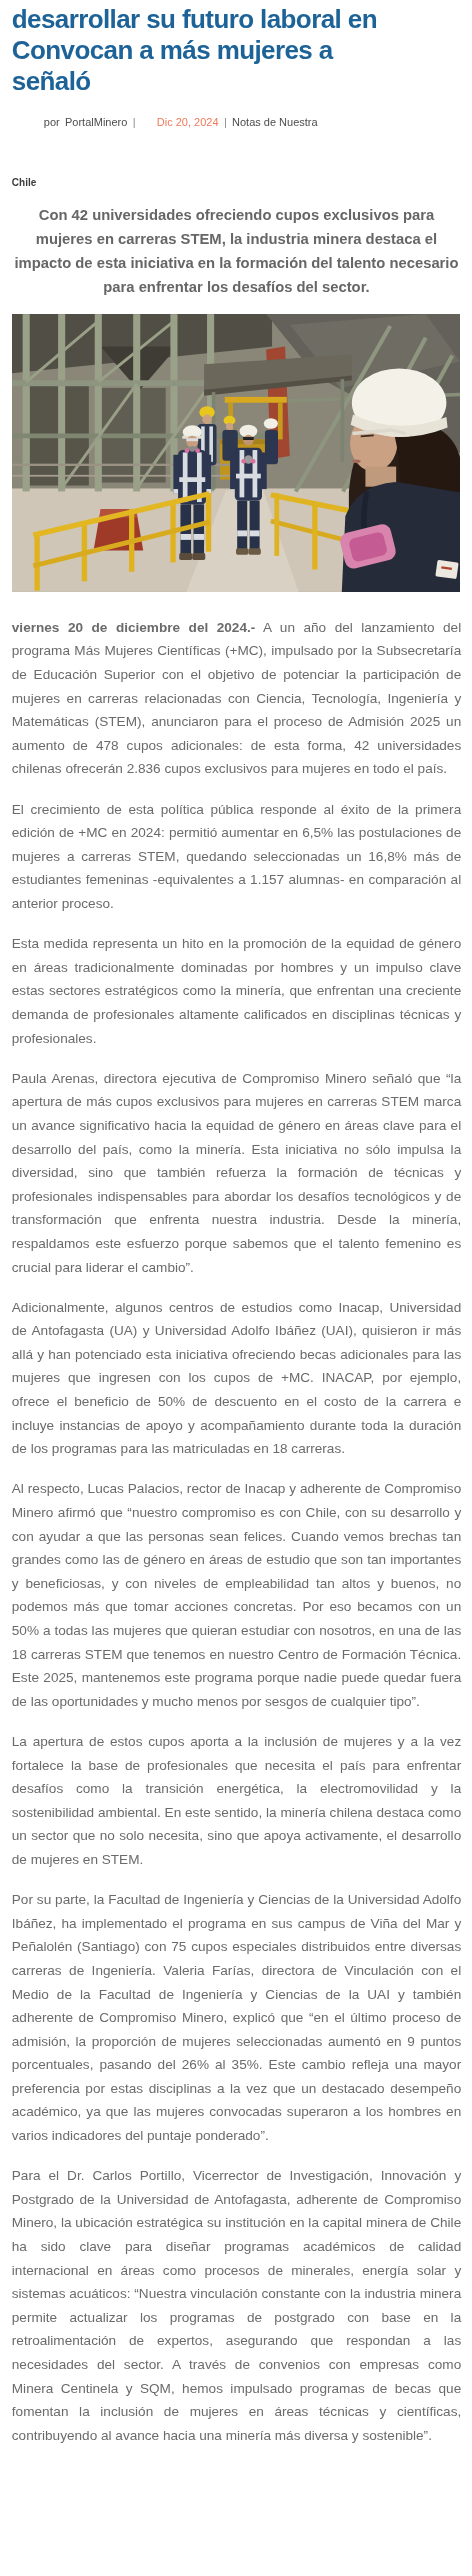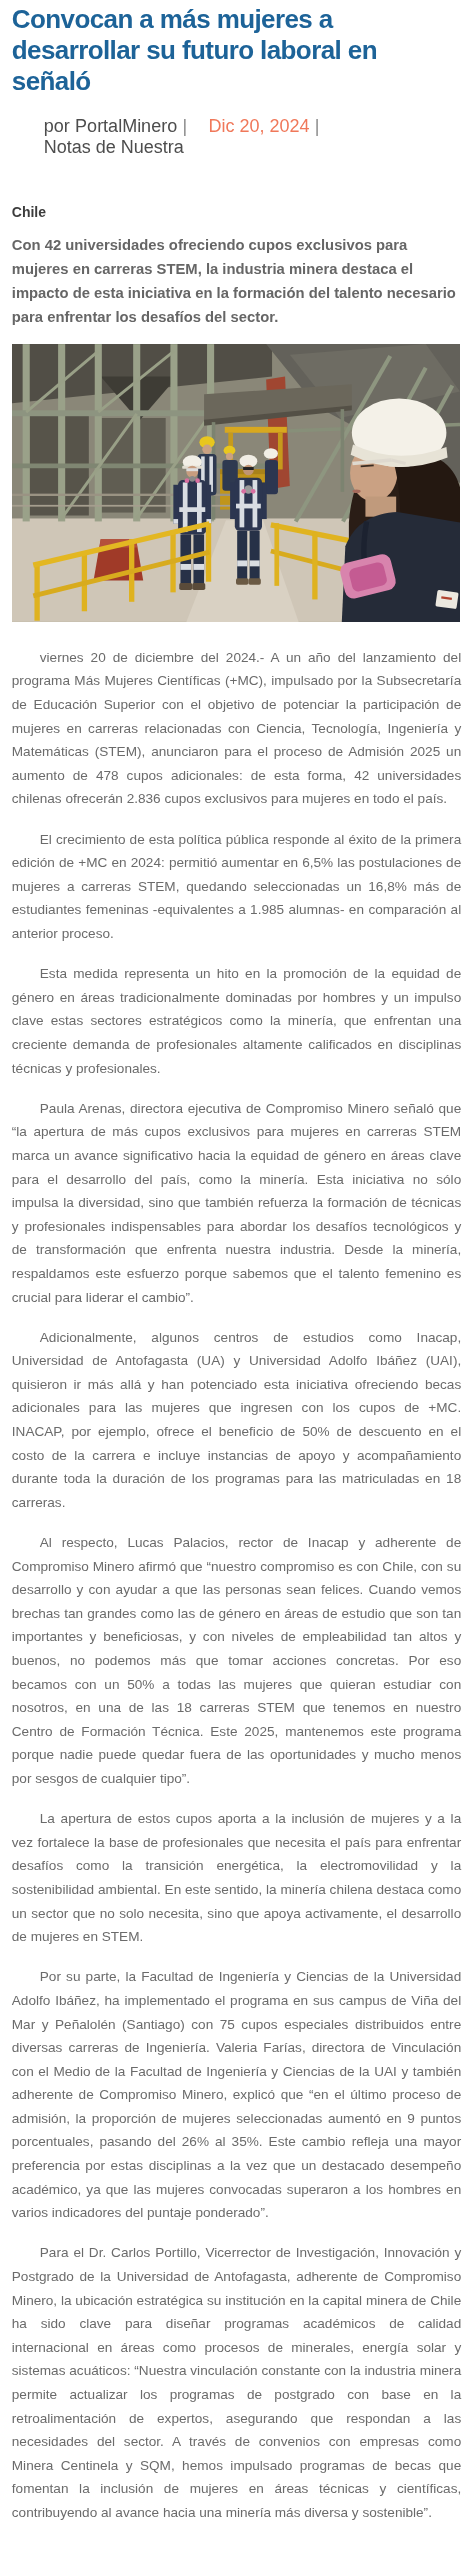--- a/index.html
+++ b/index.html
@@ -25,74 +25,75 @@
     color:var(--title-color);
     font-size:26px;
     line-height:31px;
     font-weight:700;
     letter-spacing:-0.6px;
   }
   .title-line{display:block;}
 
   .byline{
     margin-top:19px;
-    font-size:18px;
+    font-size:11px;
     color:var(--byline-color);
     display:flex;
     align-items:baseline;
     flex-wrap:wrap;
     padding-left:32px;
   }
   .byline > *{margin-right:5.3px;}
   .byline .sep{color:var(--sep-color);font-weight:300;}
   .byline .date{color:var(--date-color);margin-left:16px;}
   .byline a{color:inherit;text-decoration:none;cursor:pointer;}
 
   .location-heading{
     margin:47px 0 0 0;
-    font-size:14px;
+    font-size:10px;
     line-height:15.4px;
     font-weight:700;
     color:var(--heading-color);
   }
 
   .lead-paragraph{
     margin:13px 0 0 0;
     font-size:14.8px;
     line-height:24px;
     font-weight:700;
     color:var(--lead-color);
+    text-align:center;
   }
 
   .article-figure{
     margin:15.4px 0 0 0.6px;
     width:448px;
     height:278px;
     overflow:hidden;
   }
   .article-figure svg{display:block;width:448px;height:278px;}
 
   .article-body{margin-top:23.6px;}
   .article-body p{
     margin:0 0 16.6px 0;
     font-size:13.6px;
     line-height:23.6px;
     color:var(--body-color);
     text-align:justify;
   }
-  .article-body p strong{font-weight:400;margin-left:28px;}
+  .article-body p strong{font-weight:700;}
 </style>
 </head>
 <body>
 
 <div class="page">
 
   <h1 class="article-title">
+    <span class="title-line">desarrollar su futuro laboral en</span>
     <span class="title-line">Convocan a más mujeres a</span>
-    <span class="title-line">desarrollar su futuro laboral en</span>
     <span class="title-line">señaló</span>
   </h1>
 
   <div class="byline">
     <span>por</span>
     <a>PortalMinero</a>
     <span class="sep">|</span>
     <span class="date">Dic 20, 2024</span>
     <span class="sep">|</span>
     <a>Notas de Nuestra</a>
@@ -248,21 +249,21 @@
           <rect x="572" y="374" width="60" height="40" rx="10" fill="#c45b92"></rect>
         </g>
         <rect x="718" y="418" width="36" height="28" rx="3" fill="#ece8df" transform="rotate(8 736 432)"></rect>
         <rect x="726" y="428" width="18" height="4" fill="#b0422e" transform="rotate(8 736 432)"></rect>
       </g>
     </svg>
   </figure>
 
   <div class="article-body">
     <p><strong>viernes 20 de diciembre del 2024.-</strong><span> A un año del lanzamiento del programa Más Mujeres Científicas (+MC), impulsado por la Subsecretaría de Educación Superior con el objetivo de potenciar la participación de mujeres en carreras relacionadas con Ciencia, Tecnología, Ingeniería y Matemáticas (STEM), anunciaron para el proceso de Admisión 2025 un aumento de 478 cupos adicionales: de esta forma, 42 universidades chilenas ofrecerán 2.836 cupos exclusivos para mujeres en todo el país.</span></p>
-    <p><strong></strong><span>El crecimiento de esta política pública responde al éxito de la primera edición de +MC en 2024: permitió aumentar en 6,5% las postulaciones de mujeres a carreras STEM, quedando seleccionadas un 16,8% más de estudiantes femeninas -equivalentes a 1.985 alumnas- en comparación al anterior proceso.</span></p>
+    <p><strong></strong><span>El crecimiento de esta política pública responde al éxito de la primera edición de +MC en 2024: permitió aumentar en 6,5% las postulaciones de mujeres a carreras STEM, quedando seleccionadas un 16,8% más de estudiantes femeninas -equivalentes a 1.157 alumnas- en comparación al anterior proceso.</span></p>
     <p><strong></strong><span>Esta medida representa un hito en la promoción de la equidad de género en áreas tradicionalmente dominadas por hombres y un impulso clave estas sectores estratégicos como la minería, que enfrentan una creciente demanda de profesionales altamente calificados en disciplinas técnicas y profesionales.</span></p>
     <p><strong></strong><span>Paula Arenas, directora ejecutiva de Compromiso Minero señaló que “la apertura de más cupos exclusivos para mujeres en carreras STEM marca un avance significativo hacia la equidad de género en áreas clave para el desarrollo del país, como la minería. Esta iniciativa no sólo impulsa la diversidad, sino que también refuerza la formación de técnicas y profesionales indispensables para abordar los desafíos tecnológicos y de transformación que enfrenta nuestra industria. Desde la minería, respaldamos este esfuerzo porque sabemos que el talento femenino es crucial para liderar el cambio”.</span></p>
     <p><strong></strong><span>Adicionalmente, algunos centros de estudios como Inacap, Universidad de Antofagasta (UA) y Universidad Adolfo Ibáñez (UAI), quisieron ir más allá y han potenciado esta iniciativa ofreciendo becas adicionales para las mujeres que ingresen con los cupos de +MC. INACAP, por ejemplo, ofrece el beneficio de 50% de descuento en el costo de la carrera e incluye instancias de apoyo y acompañamiento durante toda la duración de los programas para las matriculadas en 18 carreras.</span></p>
     <p><strong></strong><span>Al respecto, Lucas Palacios, rector de Inacap y adherente de Compromiso Minero afirmó que “nuestro compromiso es con Chile, con su desarrollo y con ayudar a que las personas sean felices. Cuando vemos brechas tan grandes como las de género en áreas de estudio que son tan importantes y beneficiosas, y con niveles de empleabilidad tan altos y buenos, no podemos más que tomar acciones concretas. Por eso becamos con un 50% a todas las mujeres que quieran estudiar con nosotros, en una de las 18 carreras STEM que tenemos en nuestro Centro de Formación Técnica. Este 2025, mantenemos este programa porque nadie puede quedar fuera de las oportunidades y mucho menos por sesgos de cualquier tipo”.</span></p>
     <p><strong></strong><span>La apertura de estos cupos aporta a la inclusión de mujeres y a la vez fortalece la base de profesionales que necesita el país para enfrentar desafíos como la transición energética, la electromovilidad y la sostenibilidad ambiental. En este sentido, la minería chilena destaca como un sector que no solo necesita, sino que apoya activamente, el desarrollo de mujeres en STEM.</span></p>
     <p><strong></strong><span>Por su parte, la Facultad de Ingeniería y Ciencias de la Universidad Adolfo Ibáñez, ha implementado el programa en sus campus de Viña del Mar y Peñalolén (Santiago) con 75 cupos especiales distribuidos entre diversas carreras de Ingeniería. Valeria Farías, directora de Vinculación con el Medio de la Facultad de Ingeniería y Ciencias de la UAI y también adherente de Compromiso Minero, explicó que “en el último proceso de admisión, la proporción de mujeres seleccionadas aumentó en 9 puntos porcentuales, pasando del 26% al 35%. Este cambio refleja una mayor preferencia por estas disciplinas a la vez que un destacado desempeño académico, ya que las mujeres convocadas superaron a los hombres en varios indicadores del puntaje ponderado”.</span></p>
     <p><strong></strong><span>Para el Dr. Carlos Portillo, Vicerrector de Investigación, Innovación y Postgrado de la Universidad de Antofagasta, adherente de Compromiso Minero, la ubicación estratégica su institución en la capital minera de Chile ha sido clave para diseñar programas académicos de calidad internacional en áreas como procesos de minerales, energía solar y sistemas acuáticos: “Nuestra vinculación constante con la industria minera permite actualizar los programas de postgrado con base en la retroalimentación de expertos, asegurando que respondan a las necesidades del sector. A través de convenios con empresas como Minera Centinela y SQM, hemos impulsado programas de becas que fomentan la inclusión de mujeres en áreas técnicas y científicas, contribuyendo al avance hacia una minería más diversa y sostenible”.</span></p>
   </div>
 
 </div>

